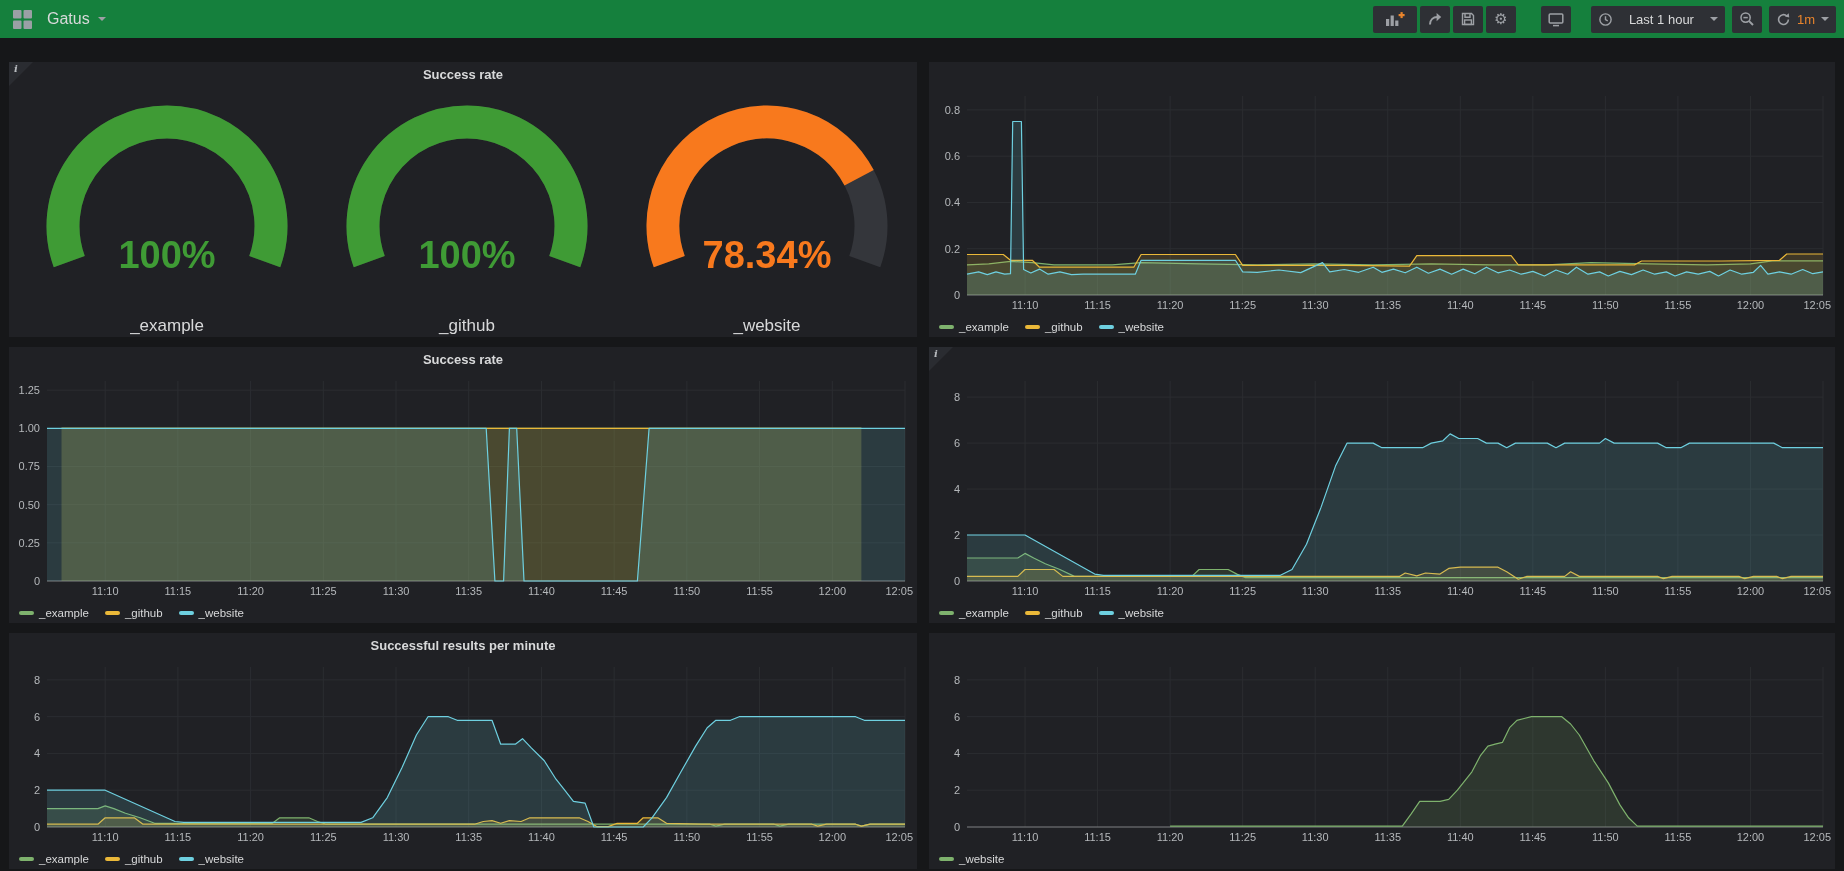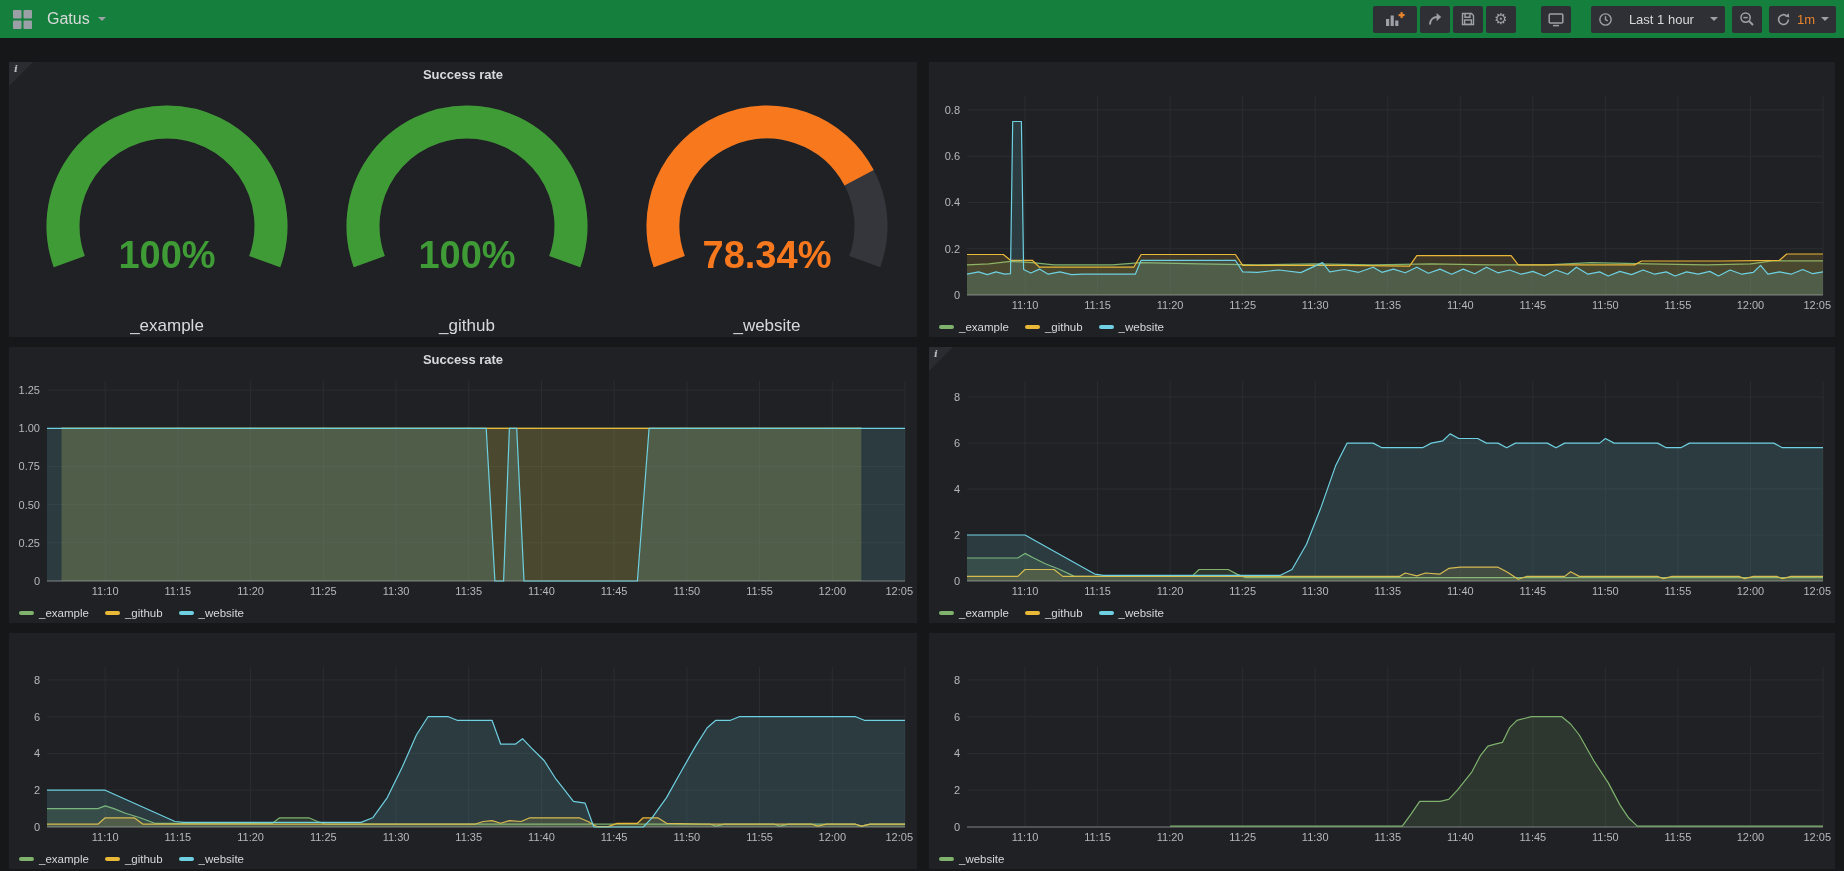--- a/index.html
+++ b/index.html
@@ -319,20 +319,21 @@
         <span>_github</span>
       </span>
       <span class="item">
         <span class="dash" style="background: rgb(110, 208, 224);"></span>
         <span>_website</span>
       </span>
     </div>
 </section>
 
 <section class="panel p4">
+  <div class="ptitle">Successful results per minute</div>
   <div class="chart"><svg width="904" height="186" viewBox="0 0 904 186">
         <line x1="94.16949152542372" y1="8" x2="94.16949152542372" y2="168" stroke="#2b2d31" stroke-width="1"></line>
         <text x="94.16949152542372" y="182" fill="#b5b8bb" font-size="11" text-anchor="middle">11:10</text>
         <line x1="166.8813559322034" y1="8" x2="166.8813559322034" y2="168" stroke="#2b2d31" stroke-width="1"></line>
         <text x="166.8813559322034" y="182" fill="#b5b8bb" font-size="11" text-anchor="middle">11:15</text>
         <line x1="239.59322033898306" y1="8" x2="239.59322033898306" y2="168" stroke="#2b2d31" stroke-width="1"></line>
         <text x="239.59322033898306" y="182" fill="#b5b8bb" font-size="11" text-anchor="middle">11:20</text>
         <line x1="312.3050847457627" y1="8" x2="312.3050847457627" y2="168" stroke="#2b2d31" stroke-width="1"></line>
         <text x="312.3050847457627" y="182" fill="#b5b8bb" font-size="11" text-anchor="middle">11:25</text>
         <line x1="385.0169491525424" y1="8" x2="385.0169491525424" y2="168" stroke="#2b2d31" stroke-width="1"></line>

